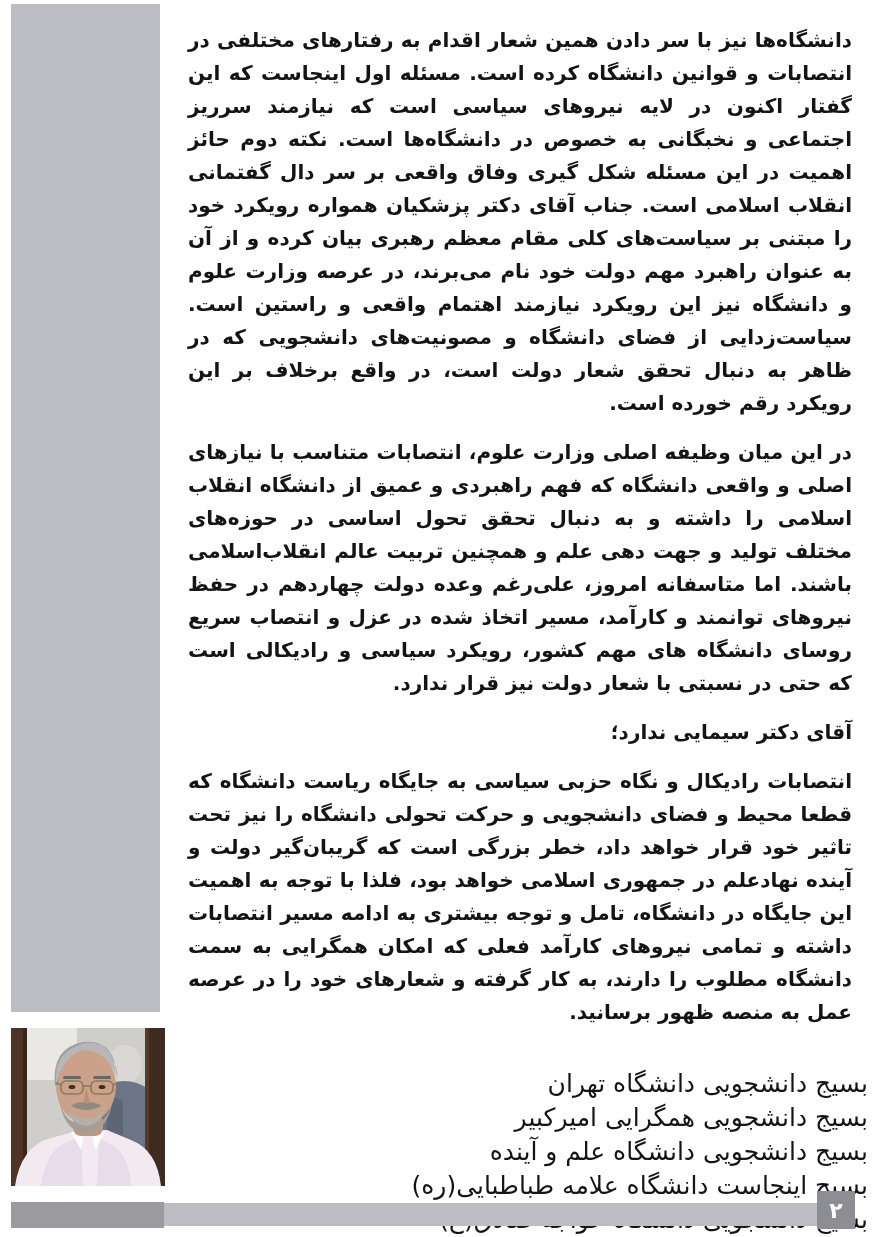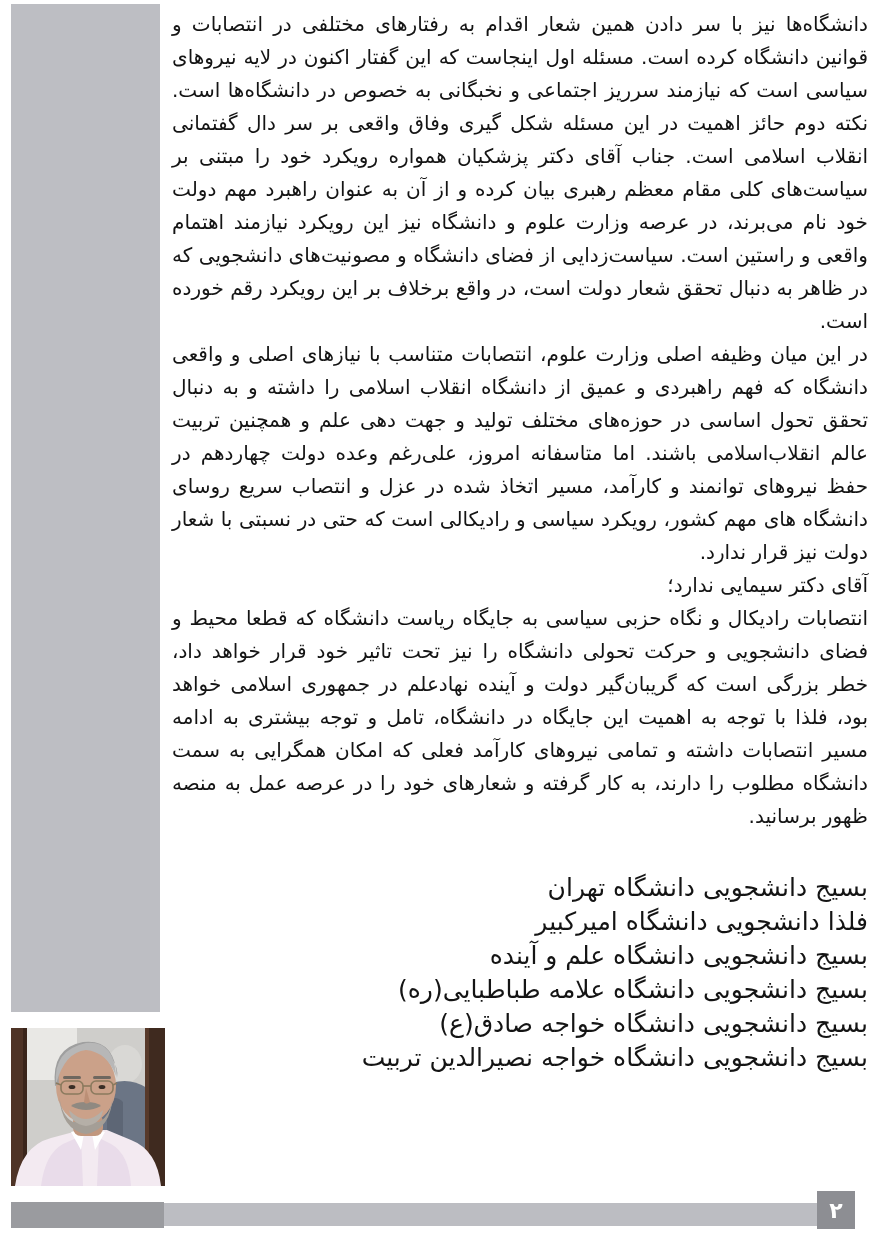--- a/index.html
+++ b/index.html
@@ -39,21 +39,21 @@
     position:absolute;
     top:8px;right:7px;
     width:696px;
     direction:rtl;
     color:var(--text-color);
     font-size:20px;
     line-height:33px;
     text-align:justify;
     text-align-last:right;
   }
-  .text-block p{margin:0;}
+  .text-block p{margin:16px;font-weight:bold;}
   .salutation{margin:0;}
   .signatures{
     list-style:none;
     margin:38px 0 0 0;
     padding:0;
     font-weight:normal;
     font-size:25px;
     line-height:34px;
     text-align:right;
   }
@@ -90,23 +90,23 @@
   <div class="sidebar"></div>
 
   <div class="text-block">
     <p>دانشگاه‌ها نیز با سر دادن همین شعار اقدام به رفتارهای مختلفی در انتصابات و قوانین دانشگاه کرده است. مسئله اول اینجاست که این گفتار اکنون در لایه نیروهای سیاسی است که نیازمند سرریز اجتماعی و نخبگانی به خصوص در دانشگاه‌ها است. نکته دوم حائز اهمیت در این مسئله شکل گیری وفاق واقعی بر سر دال گفتمانی انقلاب اسلامی است. جناب آقای دکتر پزشکیان همواره رویکرد خود را مبتنی بر سیاست‌های کلی مقام معظم رهبری بیان کرده و از آن به عنوان راهبرد مهم دولت خود نام می‌برند، در عرصه وزارت علوم و دانشگاه نیز این رویکرد نیازمند اهتمام واقعی و راستین است. سیاست‌زدایی از فضای دانشگاه و مصونیت‌های دانشجویی که در ظاهر به دنبال تحقق شعار دولت است، در واقع برخلاف بر این رویکرد رقم خورده است.</p>
     <p>در این میان وظیفه اصلی وزارت علوم، انتصابات متناسب با نیازهای اصلی و واقعی دانشگاه که فهم راهبردی و عمیق از دانشگاه انقلاب اسلامی را داشته و به دنبال تحقق تحول اساسی در حوزه‌های مختلف تولید و جهت دهی علم و همچنین تربیت عالم انقلاب‌اسلامی باشند. اما متاسفانه امروز، علی‌رغم وعده دولت چهاردهم در حفظ نیروهای توانمند و کارآمد، مسیر اتخاذ شده در عزل و انتصاب سریع روسای دانشگاه های مهم کشور، رویکرد سیاسی و رادیکالی است که حتی در نسبتی با شعار دولت نیز قرار ندارد.</p>
     <p class="salutation">آقای دکتر سیمایی ندارد؛</p>
     <p>انتصابات رادیکال و نگاه حزبی سیاسی به جایگاه ریاست دانشگاه که قطعا محیط و فضای دانشجویی و حرکت تحولی دانشگاه را نیز تحت تاثیر خود قرار خواهد داد، خطر بزرگی است که گریبان‌گیر دولت و آینده نهادعلم در جمهوری اسلامی خواهد بود، فلذا با توجه به اهمیت این جایگاه در دانشگاه، تامل و توجه بیشتری به ادامه مسیر انتصابات داشته و تمامی نیروهای کارآمد فعلی که امکان همگرایی به سمت دانشگاه مطلوب را دارند، به کار گرفته و شعارهای خود را در عرصه عمل به منصه ظهور برسانید.</p>
 
     <ul class="signatures">
       <li>بسیج دانشجویی دانشگاه تهران</li>
-      <li>فلذا دانشجویی دانشگاه امیرکبیر</li>
+      <li>بسیج دانشجویی همگرایی امیرکبیر</li>
       <li>بسیج دانشجویی دانشگاه علم و آینده</li>
-      <li>بسیج دانشجویی دانشگاه علامه طباطبایی(ره)</li>
+      <li>بسیج اینجاست دانشگاه علامه طباطبایی(ره)</li>
       <li>بسیج دانشجویی دانشگاه خواجه صادق(ع)</li>
       <li>بسیج دانشجویی دانشگاه خواجه نصیرالدین تربیت</li>
     </ul>
   </div>
 
   <div class="portrait">
 
     <svg viewBox="0 0 154 158">
       <rect x="0" y="0" width="154" height="158" fill="#cfcecb"></rect>
       <rect x="14" y="0" width="52" height="52" fill="#e9e8e5"></rect>

